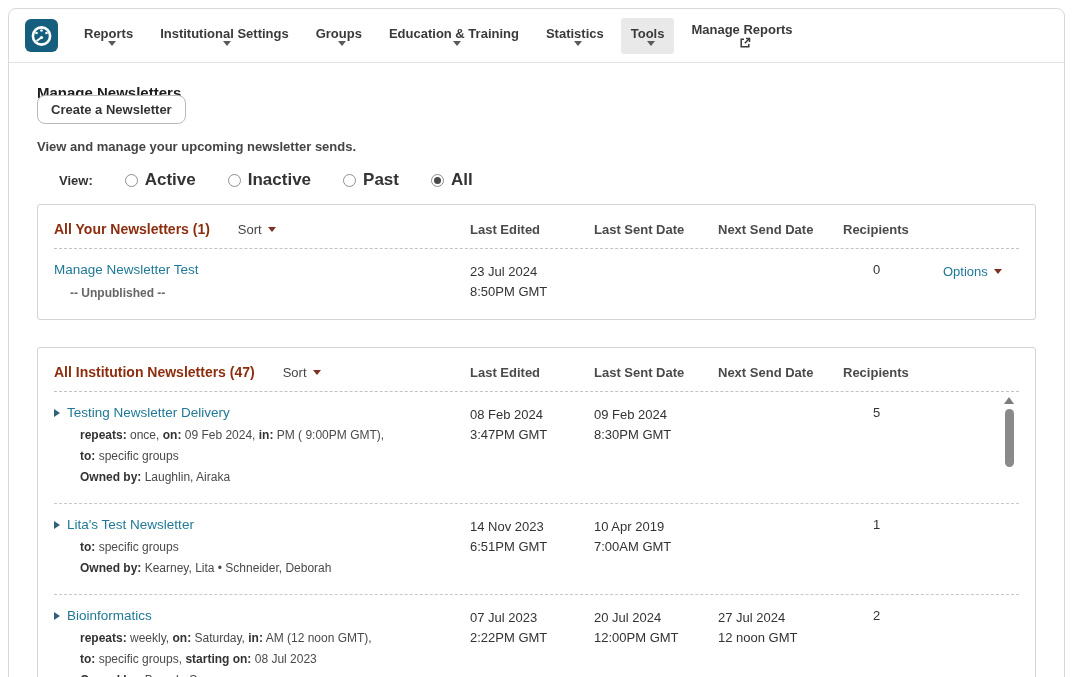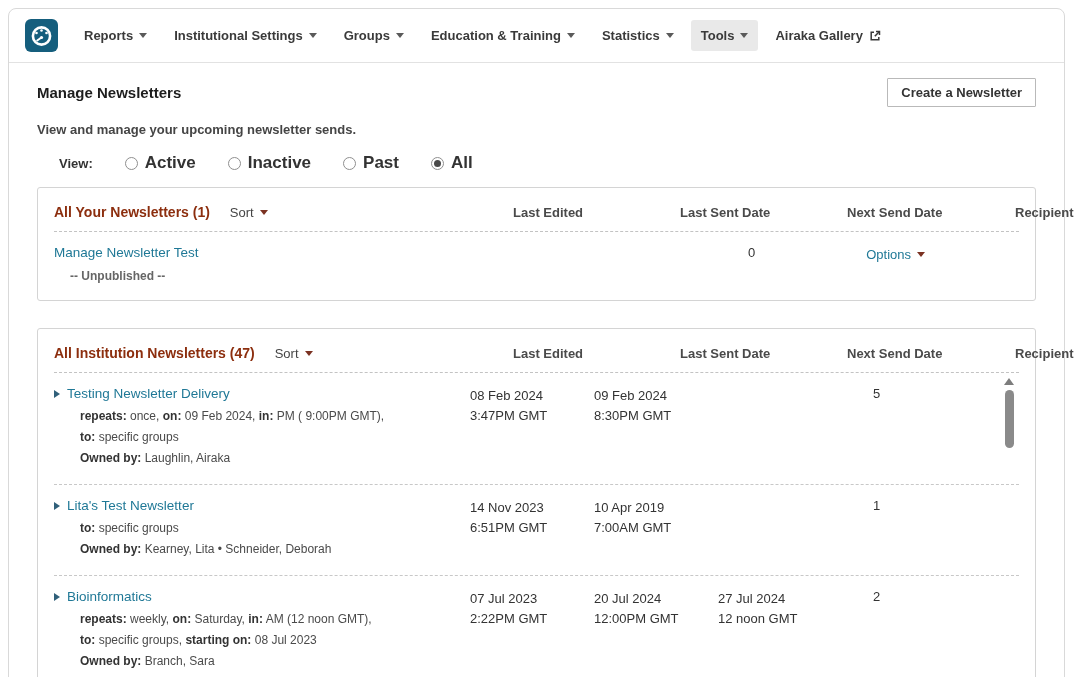--- a/index.html
+++ b/index.html
@@ -7,56 +7,56 @@
     font-family:"Liberation Sans", sans-serif; }
   .page-container { position:absolute; left:8px; top:8px; width:1057px; height:900px;
     background:#fff; border:1px solid #d9d9d9; border-radius:8px; }
 
   
   .navbar { height:54px; display:flex; align-items:center; padding:0 16px;
     border-bottom:1px solid #e2e2e2; }
   .logo { width:33px; height:33px; margin-right:16px; flex:0 0 auto; cursor:pointer; }
   .nav-items { display:flex; align-items:center; gap:7px; }
   .nav-item { display:flex; align-items:center; padding:8px 10px; border-radius:3px;
-    font-size:13px; font-weight:700; color:#3a3a3a; cursor:pointer; white-space:nowrap; }
+    font-size:13px; font-weight:700; color:#3a3a3a; cursor:pointer; white-space:nowrap;flex-direction:column; }
   .nav-item.active { background:#e9e9e9; }
   .caret-down { display:inline-block; width:0; height:0; margin-left:6px;
     border-left:4px solid transparent; border-right:4px solid transparent;
     border-top:5px solid #5a5a5a; }
   .ext-icon { margin-left:6px; display:inline-flex; }
 
   
   .main { padding:0 28px; }
-  .page-head { margin-top:21px; display:flex; justify-content:space-between; align-items:flex-start; }
+  .page-head { margin-top:21px; display:flex; justify-content:space-between; align-items:flex-start;flex-direction:column; }
   .page-title { font-size:15px; font-weight:700; color:#1d1d1d; }
-  .create-btn { background:#fff; border:1px solid #b9b9b9; border-radius:1px;
+  .create-btn { background:#fff; border:1px solid #b9b9b9; border-radius:8px;
     padding:6px 13px; font-size:13px; font-weight:600; color:#333;
     font-family:"Liberation Sans", sans-serif; cursor:pointer; margin-top:-6px; }
   .subtitle { margin-top:15px; font-size:13px; font-weight:700; color:#454545; }
 
   
   .view-row { margin-top:16px; margin-left:22px; display:flex; align-items:center; }
   .view-label { font-size:13px; font-weight:700; color:#333; margin-right:32px;text-align:center; }
   .view-options { display:flex; align-items:center; gap:32px; }
   .radio-opt { display:flex; align-items:center; gap:7px; cursor:pointer; }
   .radio-circle { width:13px; height:13px; border:1px solid #8f8f8f; border-radius:50%;
     background:#fff; position:relative; flex:0 0 auto; }
   .radio-circle.checked::after { content:''; position:absolute; left:2px; top:2px;
     width:7px; height:7px; border-radius:50%; background:#4a4a4a; }
   .radio-label { font-size:17px; font-weight:700; color:#333; }
 
   
   .panel { margin-top:14px; border:1px solid #d4d4d4; border-radius:3px; background:#fff;
     padding:0 16px; }
   .panel + .panel { margin-top:27px; }
   .row-grid { display:grid; grid-template-columns:416px 124px 124px 125px 100px 1fr; }
-  .panel-head { padding:16px 0 11px 0; border-bottom:1px dashed #c3c3c3; align-items:baseline;gap:43px; }
+  .panel-head { padding:16px 0 11px 0; border-bottom:1px dashed #c3c3c3; align-items:baseline; }
   .head-first { display:flex; align-items:baseline; }
   .panel-title { font-size:14px; font-weight:700; color:#8c2e0e; }
-  .sort-link { margin-left:20px; font-size:13px; color:#454545; cursor:pointer; display:inline-flex; align-items:center; }
+  .sort-link { margin-left:28px; font-size:13px; color:#454545; cursor:pointer; display:inline-flex; align-items:center; }
   .sort-link .caret-down, .options-link .caret-down { border-top-color:#7b3222; }
   .col-head { font-size:13px; font-weight:700; color:#4a4a4a; }
 
   .rows { position:relative; }
   .nl-row { padding:13px 0 17px 0; border-bottom:1px dashed #c8c8c8; }
   .nl-row:last-child { border-bottom:none; }
   .row-title { display:flex; align-items:center; }
   .tri-right { width:0; height:0; border-top:4px solid transparent; border-bottom:4px solid transparent;
     border-left:6px solid #30607a; margin-right:7px; flex:0 0 auto; }
   .nl-link { font-size:13.5px; color:#1f7896; text-decoration:none; cursor:pointer; }
@@ -120,21 +120,21 @@
     <span class="nav-label">Statistics</span>
     <span class="caret-down"></span>
 
   </div>
         <div class="nav-item active">
     <span class="nav-label">Tools</span>
     <span class="caret-down"></span>
 
   </div>
         <div class="nav-item">
-    <span class="nav-label">Airaka Gallery</span>
+    <span class="nav-label">Manage Reports</span>
 
     <span class="ext-icon">
       <svg width="12" height="12" viewBox="0 0 12 12" fill="none" stroke="#3a3a3a" stroke-width="1.5">
         <path d="M5 2.2 H2.2 V9.8 H9.8 V7"></path>
         <path d="M7 1.5 H10.5 V5"></path>
         <path d="M10.2 1.8 L5.8 6.2"></path>
       </svg>
     </span>
   </div>
       </div>
@@ -185,20 +185,24 @@
           <span class="col-head">Recipients</span>
         </div>
       <div class="rows" id="rows-1">
           <div class="row-grid nl-row">
     <div>
       <div class="row-title">
                 <a class="nl-link">Manage Newsletter Test</a>
               </div>
       <div class="nl-status">-- Unpublished --</div>
     </div>
+    <div class="date-cell c-edited">
+              <div>23 Jul 2024</div>
+              <div>8:50PM GMT</div>
+            </div>
     <div class="date-cell c-sent"></div>
     <div class="date-cell c-next"></div>
     <div class="recip-cell">0</div>
     <div class="options-cell">
       <span class="options-link">
         <span class="opt-label">Options</span>
         <span class="caret-down"></span>
       </span>
     </div>
   </div>

